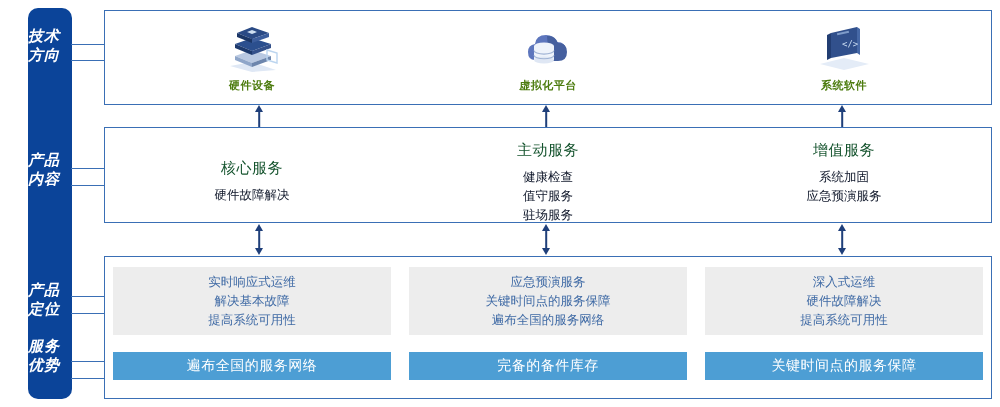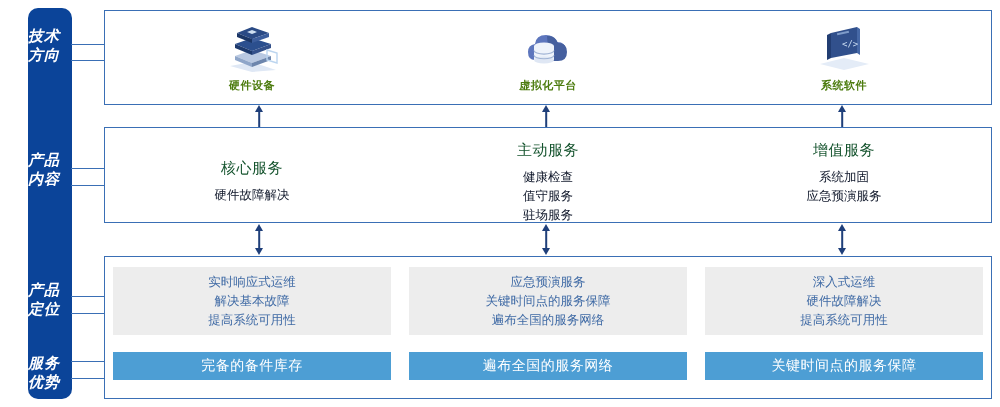--- a/index.html
+++ b/index.html
@@ -155,21 +155,21 @@
     <span>方向</span>
   </div>
   <div class="rail-label" style="top:150px">
     <span>产品</span>
     <span>内容</span>
   </div>
   <div class="rail-label" style="top:280px">
     <span>产品</span>
     <span>定位</span>
   </div>
-  <div class="rail-label" style="top:353px">
+  <div class="rail-label" style="top:336px">
     <span>服务</span>
     <span>优势</span>
   </div>
 
   <div class="conn" style="top:44px"></div>
   <div class="conn" style="top:60px"></div>
   <div class="conn" style="top:168px"></div>
   <div class="conn" style="top:185px"></div>
   <div class="conn" style="top:296px"></div>
   <div class="conn" style="top:313px"></div>
@@ -302,24 +302,24 @@
         <div class="gray-card">
           <div class="gray-line">深入式运维</div>
           <div class="gray-line">硬件故障解决</div>
           <div class="gray-line">提高系统可用性</div>
         </div>
       </div>
     </div>
 
     <div class="row3" style="padding-top:17px">
       <div class="cell">
+        <div class="blue-bar">遍布全国的服务网络</div>
+      </div>
+      <div class="cell">
         <div class="blue-bar">完备的备件库存</div>
       </div>
       <div class="cell">
-        <div class="blue-bar">遍布全国的服务网络</div>
-      </div>
-      <div class="cell">
         <div class="blue-bar">关键时间点的服务保障</div>
       </div>
     </div>
   </div>
 
 </div>
 
 </body></html>

